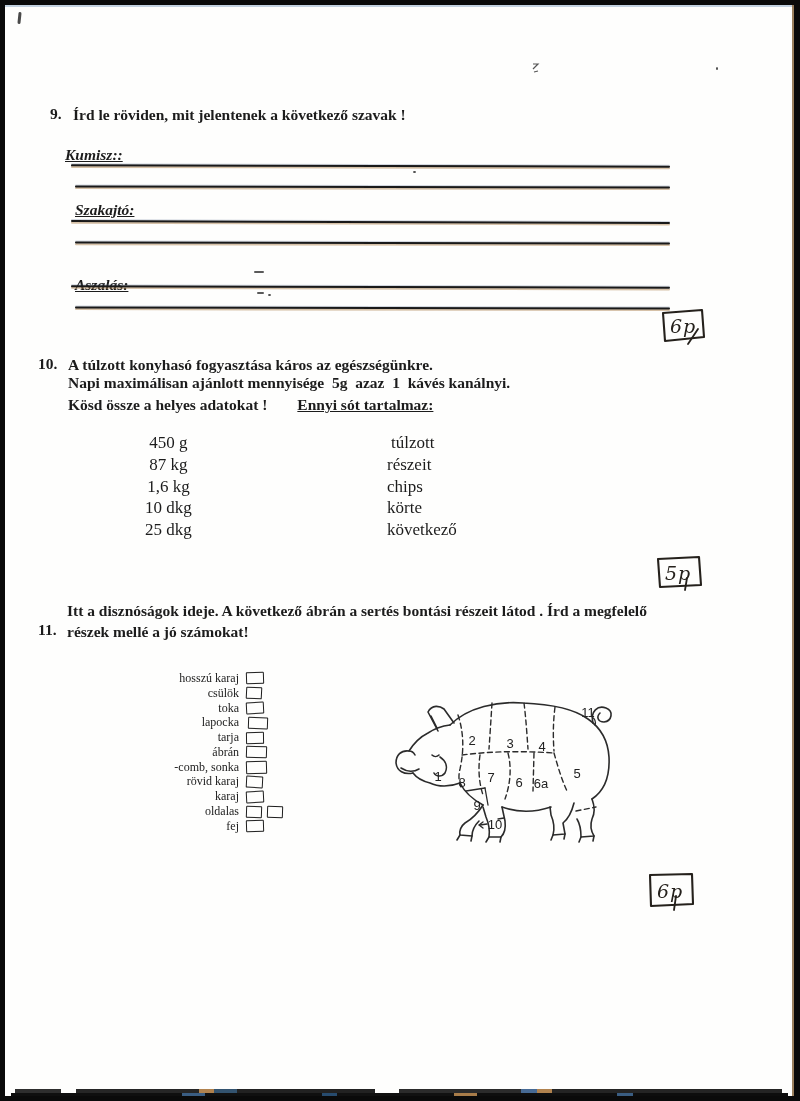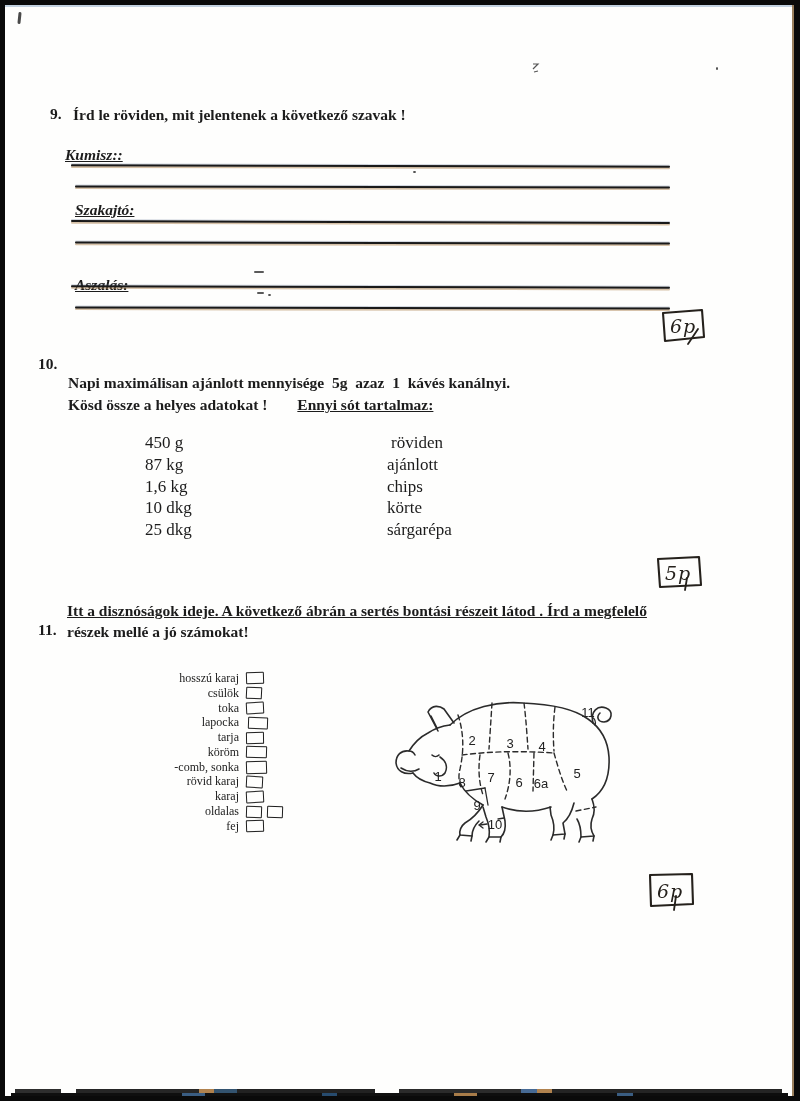--- a/index.html
+++ b/index.html
@@ -97,49 +97,50 @@
   <div class="wline" style="left:66px;top:281px;width:599px;transform:rotate(0.15deg);"></div>
   <div class="wline" style="left:70px;top:302px;width:595px;transform:rotate(0.1deg);"></div>
 
   <svg class="score-svg" style="left:650px;top:300px;" width="56" height="46" viewBox="0 0 56 46">
     <path class="score-rect" d="M8,8 L47,5 L49,32 L10,36 Z"></path>
     <text class="score-text" x="15" y="28">6p</text>
     <path class="score-tail" d="M33,39 L43,24"></path>
   </svg>
 
   <div class="abs" style="left:33px;top:350px;"><span class="qnum">10.</span></div>
+  <div class="abs qtitle" style="left:63px;top:350px;width:600px;">A túlzott konyhasó fogyasztása káros az egészségünkre.</div>
   <div class="abs qtitle" style="left:63px;top:368px;width:600px;">Napi maximálisan ajánlott mennyisége  5g  azaz  1  kávés kanálnyi.</div>
   <div class="connect-row" style="left:63px;top:391px;">
     <span>Kösd össze a helyes adatokat !</span>
     <span class="underlined">Ennyi sót tartalmaz:</span>
   </div>
 
-  <div class="match-col" style="left:140px;top:427px;">
+  <div class="match-col" style="left:140px;top:427px;text-align:center;">
     <div>450 g</div>
     <div>87 kg</div>
     <div>1,6 kg</div>
     <div>10 dkg</div>
     <div>25 dkg</div>
   </div>
   <div class="match-col" style="left:382px;top:427px;">
-    <div style="padding-left:4px;">röviden</div>
-    <div>ajánlott</div>
+    <div style="padding-left:4px;">túlzott</div>
+    <div>részeit</div>
     <div>chips</div>
     <div>körte</div>
-    <div>sárgarépa</div>
+    <div>következő</div>
   </div>
 
   <svg class="score-svg" style="left:646px;top:547px;" width="56" height="46" viewBox="0 0 56 46">
     <path class="score-rect" d="M7,7 L48,5 L50,33 L9,35 Z"></path>
     <text class="score-text" x="14" y="28">5p</text>
     <path class="score-tail" d="M34,38 L36,26"></path>
   </svg>
 
   <div class="abs" style="left:33px;top:616px;"><span class="qnum">11.</span></div>
-  <div class="abs qtitle" style="left:62px;top:596px;width:645px;text-decoration:underline;">Itt a disznóságok ideje. A következő ábrán a sertés bontási részeit látod . Írd a megfelelő</div>
+  <div class="abs qtitle" style="left:62px;top:596px;width:645px;">Itt a disznóságok ideje. A következő ábrán a sertés bontási részeit látod . Írd a megfelelő</div>
   <div class="abs qtitle" style="left:62px;top:616.5px;width:645px;">részek mellé a jó számokat!</div>
 
   <div class="parts">
     <div class="part-row">
         <span class="part-label">hosszú karaj</span>
         <span class="part-box"></span>
       </div>
     <div class="part-row">
         <span class="part-label">csülök</span>
         <span class="part-box"></span>
@@ -150,21 +151,21 @@
       </div>
     <div class="part-row">
         <span class="part-label">lapocka</span>
         <span class="part-box"></span>
       </div>
     <div class="part-row">
         <span class="part-label">tarja</span>
         <span class="part-box"></span>
       </div>
     <div class="part-row">
-        <span class="part-label">köröm</span>
+        <span class="part-label">ábrán</span>
         <span class="part-box"></span>
       </div>
     <div class="part-row">
         <span class="part-label">-comb, sonka</span>
         <span class="part-box"></span>
       </div>
     <div class="part-row">
         <span class="part-label">rövid karaj</span>
         <span class="part-box"></span>
       </div>

